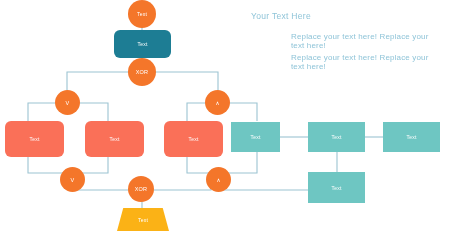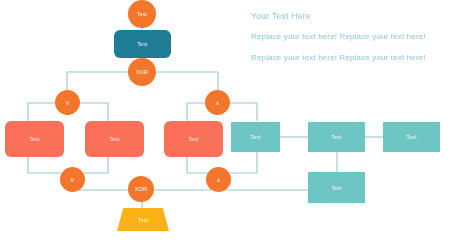--- a/index.html
+++ b/index.html
@@ -56,20 +56,21 @@
     color: #8FC4D8;
     font-family: "Liberation Sans", sans-serif;
   }
   .tb-title {
     font-size: 8.5px;
     letter-spacing: .3px;
   }
   .tb-line {
     font-size: 8px;
     letter-spacing: .15px;
+    margin-left: 40px;
   }
 </style>
 </head>
 <body>
 
 <div id="canvas">
 
   <svg id="wires" viewBox="0 0 450 231" xmlns="http://www.w3.org/2000/svg">
     <g stroke="#9CC4D2" stroke-width="1.1" fill="none">
 

